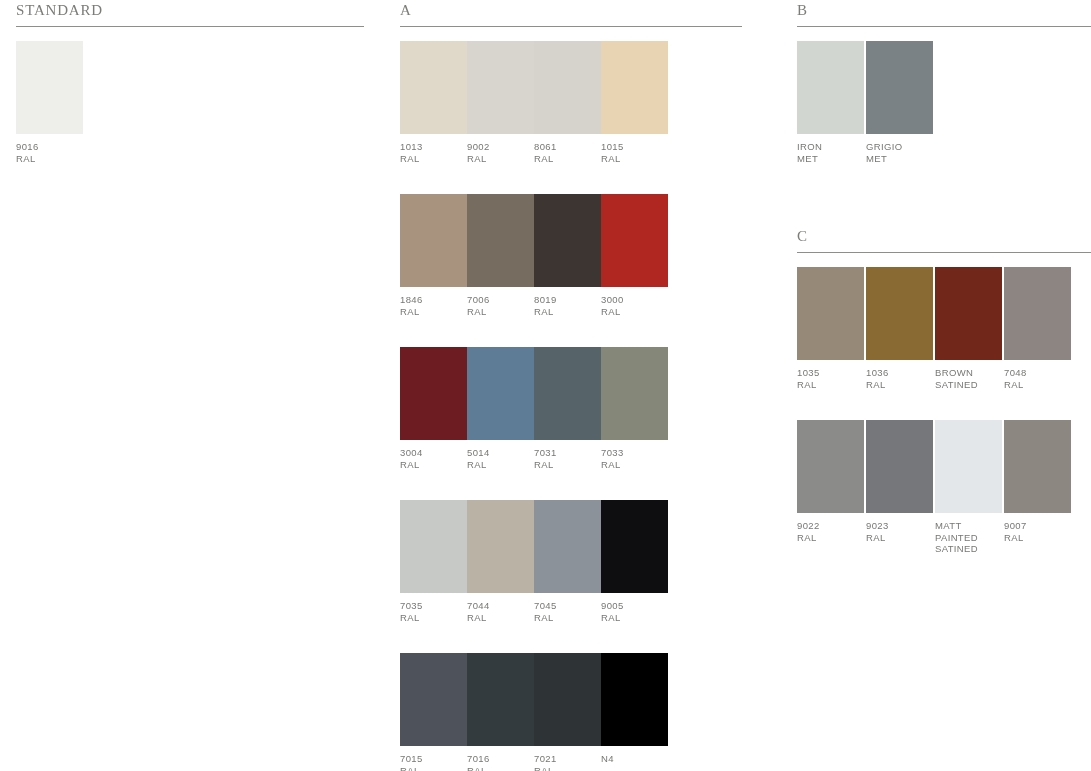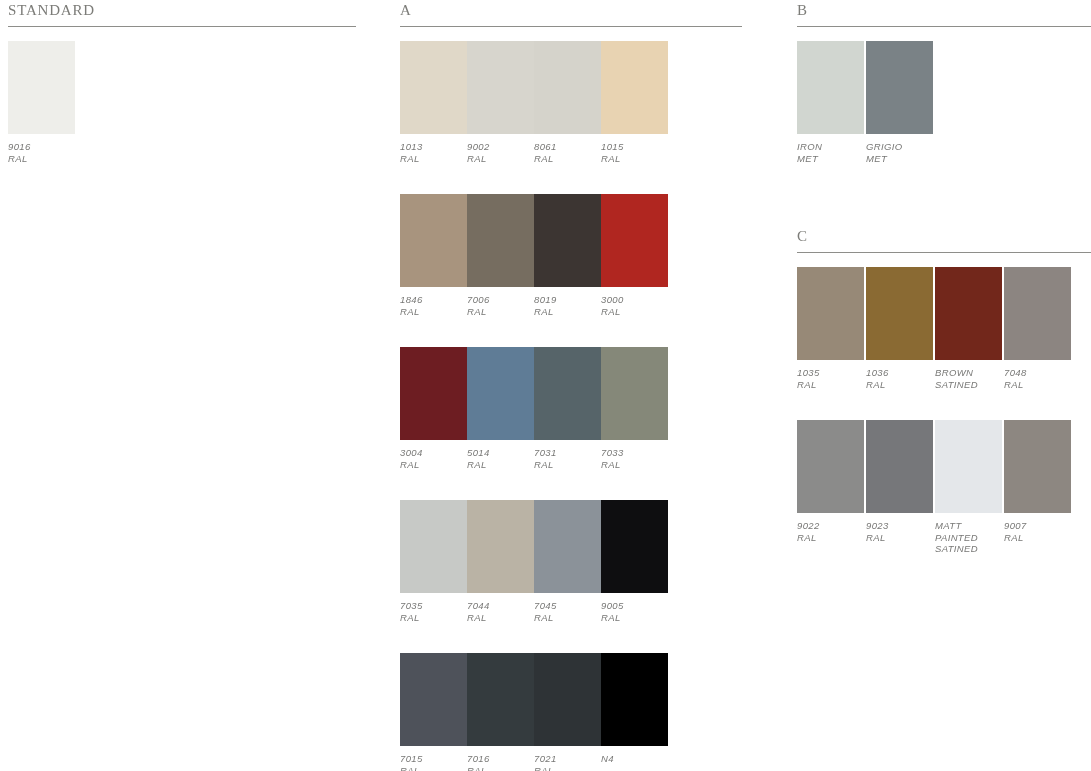--- a/index.html
+++ b/index.html
@@ -20,21 +20,21 @@
     position: relative;
     width: 1091px;
     height: 771px;
   }
 
   
   .col {
     position: absolute;
     top: 0;
   }
-  .col-standard { left: 8px;   width: 348px; }
+  .col-standard { left: 16px;   width: 348px; }
   .col-a        { left: 400px; width: 342px; }
   .col-bc       { left: 797px; width: 294px; }
 
   
   .section { position: relative; }
   .section-head {
     font-family: "Liberation Serif", serif;
     font-size: 15px;
     letter-spacing: 0.8px;
     color: #7c7c78;
@@ -44,21 +44,20 @@
   }
   .section-rule {
     border-top: 1px solid #8e8e8a;
     margin-bottom: 14px;
   }
 
   
   .row {
     display: flex;
     flex-direction: row;
-    font-style: italic;
   }
   .cell {
     width: 67px;
     margin-right: 3px;
   }
   .col-a .cell  { margin-right: 0; }
   .col-bc .cell { margin-right: 2px; }
 
   .chip {
     width: 67px;

